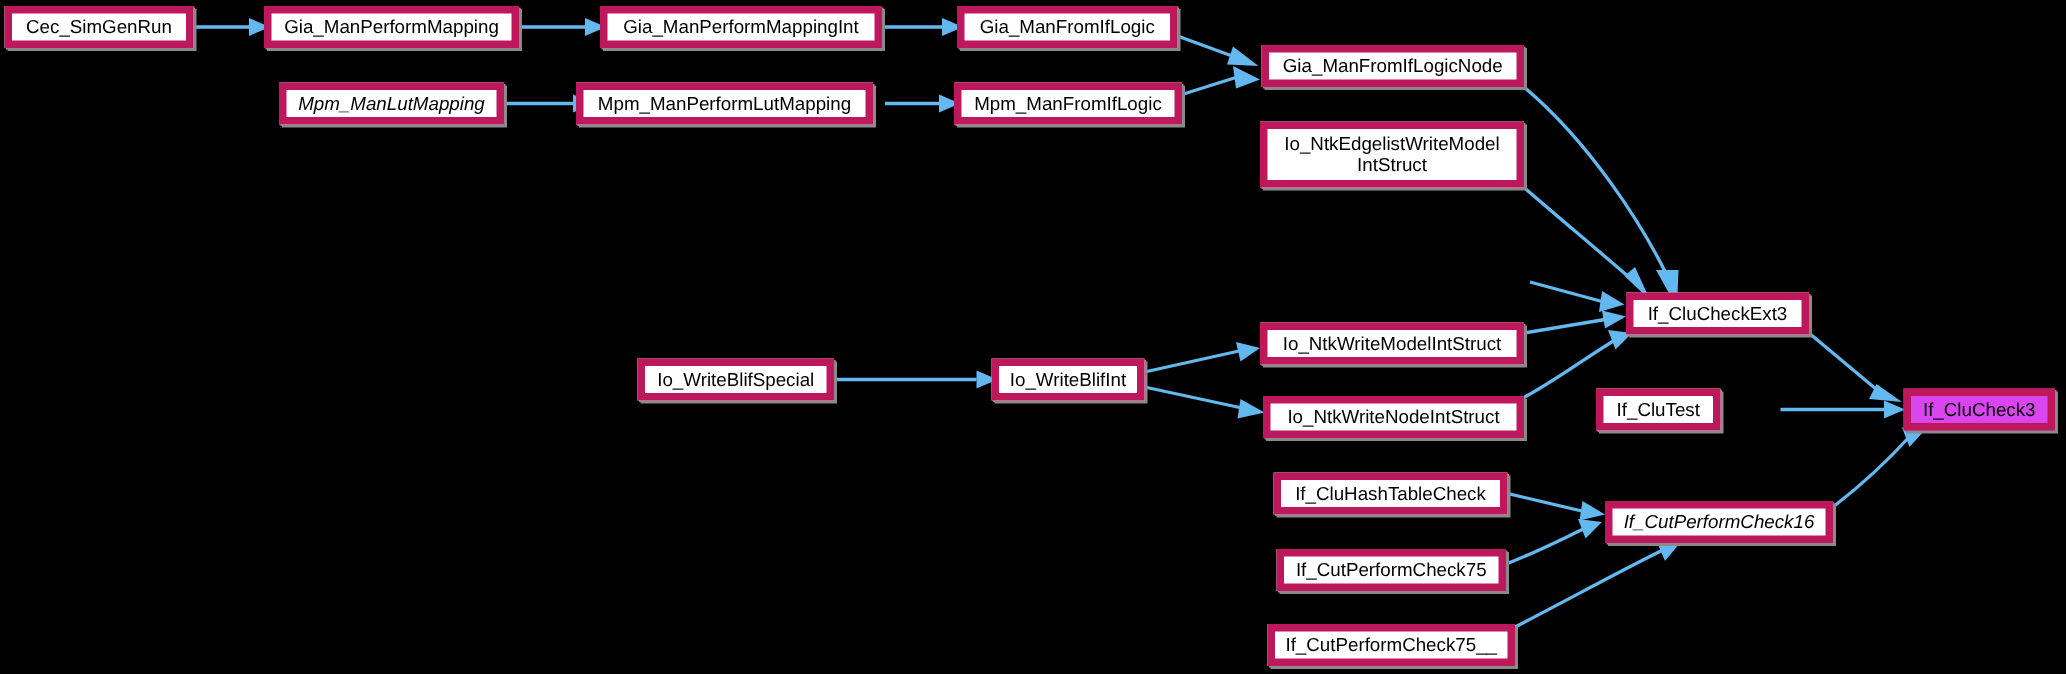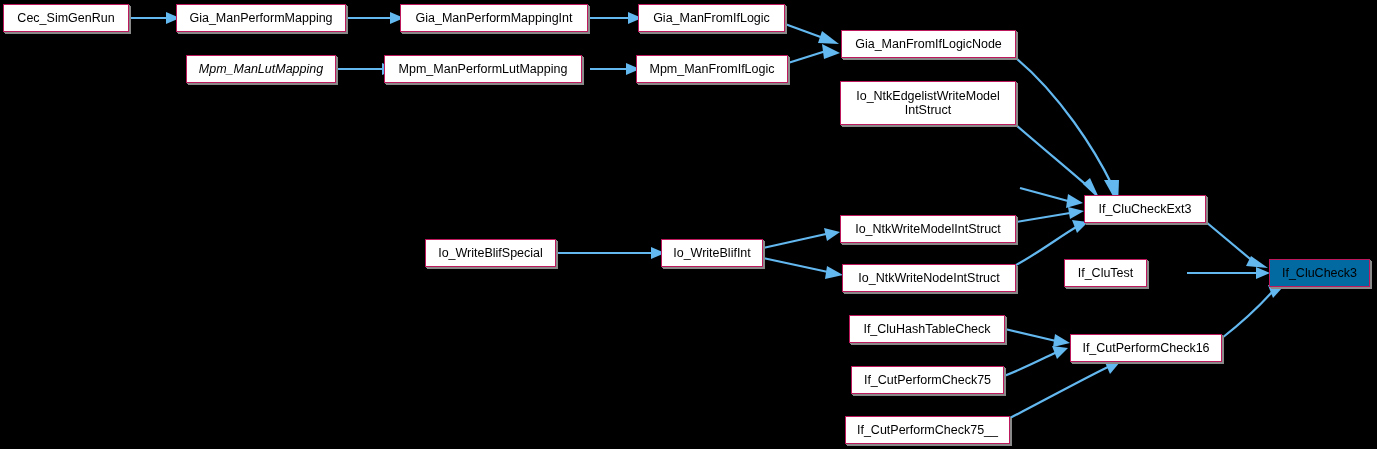--- a/index.html
+++ b/index.html
@@ -19,35 +19,35 @@
     position: absolute;
     left: 0;
     top: 0;
     width: 1377px;
     height: 449px;
   }
   .node {
     position: absolute;
     box-sizing: border-box;
     background: #ffffff;
-    border: 1px solid #be185d;
+    border: 5px solid #be185d;
     box-shadow: 1px 1px 0 0 #8a8a8a, 2px 2px 0 0 #8a8a8a;
     display: flex;
     align-items: center;
     justify-content: center;
     text-align: center;
     color: #000000;
     font-size: 12.5px;
     line-height: 14px;
     letter-spacing: 0px;
     white-space: pre-line;
     z-index: 5;
   }
   .node.highlight {
-    background: #0369a1;
+    background: #d946ef;
   }
   .node-label {
     display: block;
     width: 100%;
     padding: 0 2px;
   }
 </style>
 </head>
 <body>
 
@@ -149,16 +149,16 @@
     <div class="node" style="left: 840px; top: 81px; width: 176px; height: 44px;"><span class="node-label">Io_NtkEdgelistWriteModel
 IntStruct</span></div>
     <div class="node" style="left: 1084px; top: 195px; width: 122px; height: 28px;"><span class="node-label">If_CluCheckExt3</span></div>
     <div class="node" style="left: 425px; top: 239px; width: 131px; height: 28px;"><span class="node-label">Io_WriteBlifSpecial</span></div>
     <div class="node" style="left: 661px; top: 239px; width: 102px; height: 28px;"><span class="node-label">Io_WriteBlifInt</span></div>
     <div class="node" style="left: 840px; top: 215px; width: 176px; height: 28px;"><span class="node-label">Io_NtkWriteModelIntStruct</span></div>
     <div class="node" style="left: 842px; top: 264px; width: 174px; height: 28px;"><span class="node-label">Io_NtkWriteNodeIntStruct</span></div>
     <div class="node" style="left: 1064px; top: 259px; width: 83px; height: 28px; justify-content: flex-end;"><span class="node-label">If_CluTest</span></div>
     <div class="node highlight" style="left: 1269px; top: 259px; width: 101px; height: 28px;"><span class="node-label">If_CluCheck3</span></div>
     <div class="node" style="left: 849px; top: 315px; width: 156px; height: 28px;"><span class="node-label">If_CluHashTableCheck</span></div>
-    <div class="node" style="left: 1070px; top: 334px; width: 152px; height: 28px;"><span class="node-label">If_CutPerformCheck16</span></div>
+    <div class="node" style="left: 1070px; top: 334px; width: 152px; height: 28px; font-style: italic;"><span class="node-label">If_CutPerformCheck16</span></div>
     <div class="node" style="left: 851px; top: 366px; width: 153px; height: 28px;"><span class="node-label">If_CutPerformCheck75</span></div>
     <div class="node" style="left: 845px; top: 416px; width: 165px; height: 28px;"><span class="node-label">If_CutPerformCheck75__</span></div>
   </div>
 
 </body></html>

